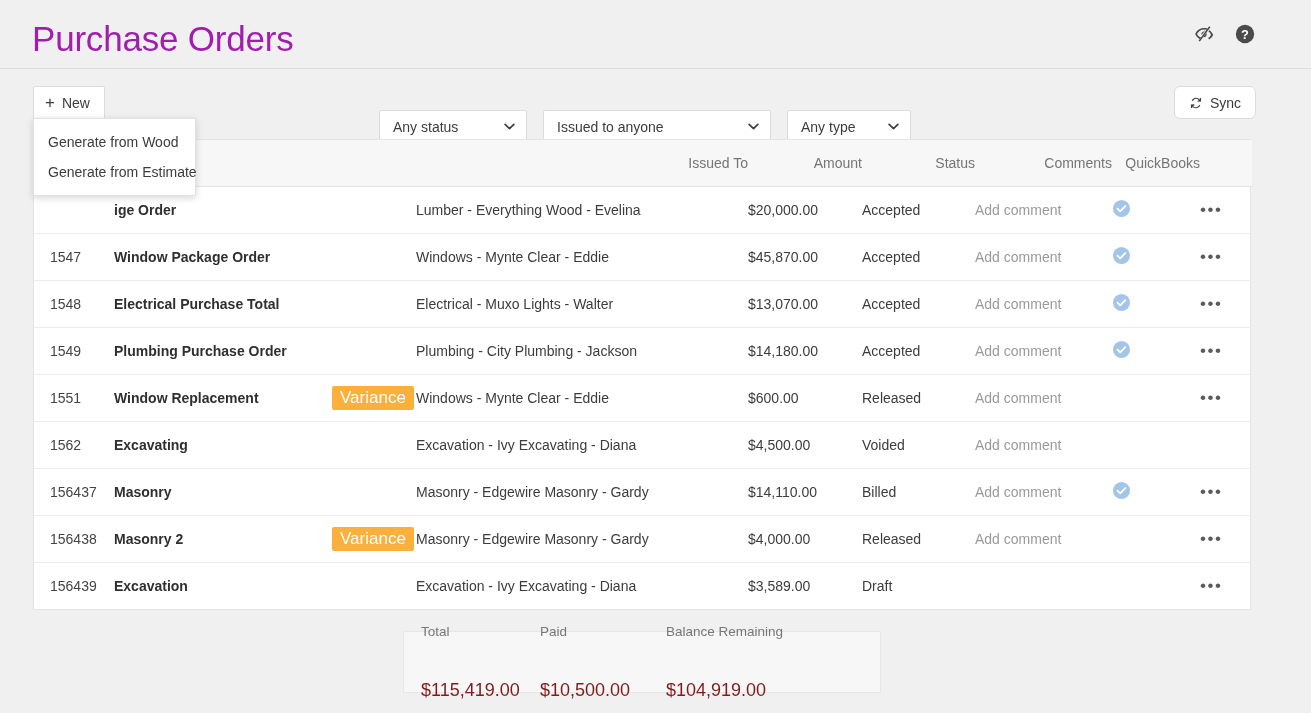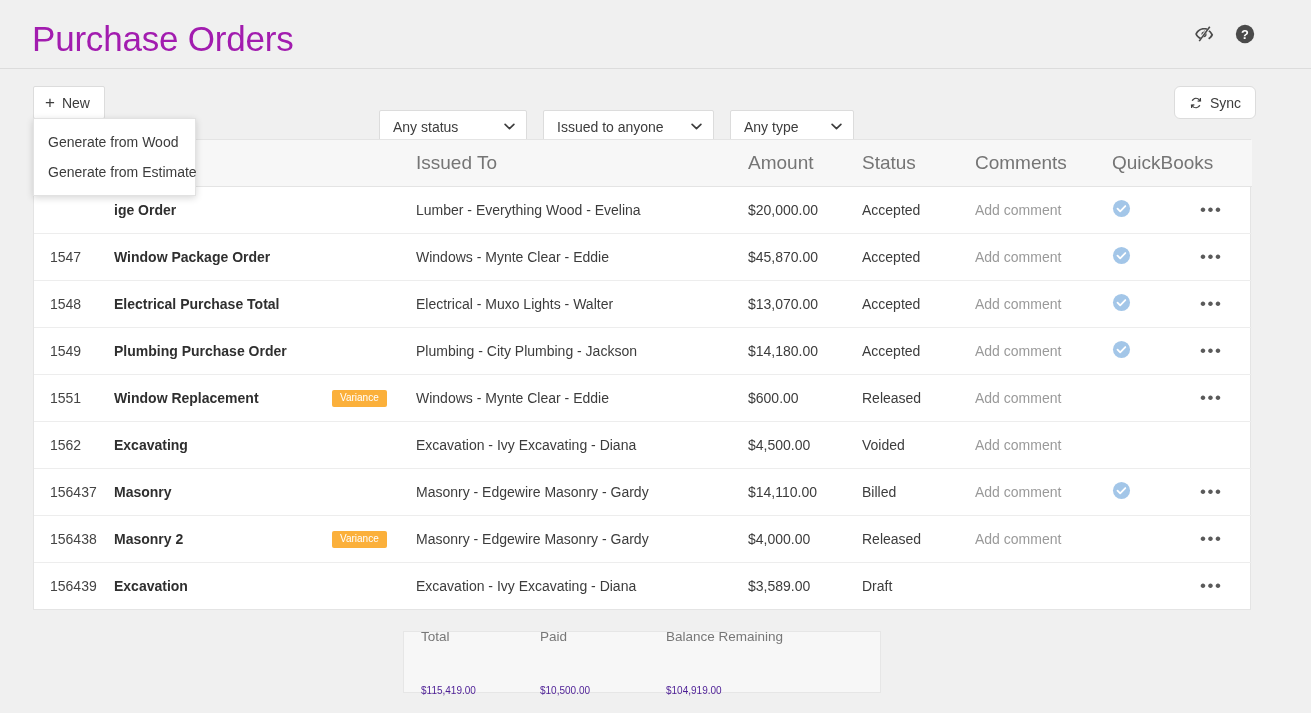--- a/index.html
+++ b/index.html
@@ -50,81 +50,81 @@
     padding: 7px 14px; font-size: 14px; color: #3c3c3c; white-space: nowrap; cursor: pointer;
   }
 
   .filters { position: absolute; left: 379px; top: 17px; display: flex; gap: 16px; }
   .select {
     height: 33px; background: #fff; border: 1px solid #dcdcdc; border-radius: 2px;
     display: flex; align-items: center; justify-content: space-between;
     padding: 0 11px 0 13px; font-size: 14px; color: #3c3c3c; cursor: pointer; margin-top: 24px;
   }
   .select.w1 { width: 148px; }
-  .select.w2 { width: 171px; }
+  .select.w2 { width: 228px; }
   .select.w3 { width: 124px; }
   .chev { width: 11px; height: 7px; flex: none; margin-left: 8px; }
 
   .btn-sync {
     position: absolute; right: 55px; top: 17px;
     height: 33px; padding: 0 14px;
     background: #fff; border: 1px solid #dcdcdc; border-radius: 6px;
     display: flex; align-items: center; gap: 7px;
     font-size: 14px; color: #3c3c3c; cursor: pointer;
   }
   .sync-ico { width: 14px; height: 14px; display: block; }
 
   
   .table-wrap {
     position: absolute; left: 33px; top: 139px; width: 1218px;
     background: #fff; border: 1px solid #e4e4e4;
   }
   table { width: 100%; border-collapse: collapse; table-layout: fixed; }
   thead tr { background: #f7f7f7; height: 46px; }
   thead th {
-    font-size: 19px; font-weight: 400; color: #757575; text-align: left;
+    font-size: 14px; font-weight: 400; color: #757575; text-align: right;
     padding: 0; vertical-align: middle;
     border-bottom: 1px solid #e4e4e4;
   }
   tbody tr { height: 47px; border-bottom: 1px solid #ededed; }
   tbody tr:last-child { border-bottom: none; margin-left: 40px; }
   tbody td { padding: 0; vertical-align: middle; font-size: 14px; color: #3c3c3c; }
 
   .c-id     { width: 80px;  padding-left: 16px !important; color:#444; }
   .c-title  { width: 218px; font-weight: bold; color:#2f2f2f; }
   .c-badge  { width: 84px; }
   .c-issued { width: 332px; }
   .c-amount { width: 114px; }
   .c-status { width: 113px; }
   .c-comm   { width: 137px; }
   .c-qb     { width: 88px; }
   .c-menu   { width: 52px; }
 
   .badge {
     display: inline-block; background: #fbb03b; color: #fff;
-    font-size: 10px; padding: 3px 8px 4px; border-radius: 2px; line-height: 1;
+    font-size: 17px; padding: 3px 8px 4px; border-radius: 2px; line-height: 1;
   }
   .add-comment { color: #9a9a9a; font-size: 14px; cursor: pointer; }
   .qb-check { display: inline-block; width: 19px; height: 19px; cursor: pointer; }
   .dots {
     display: inline-block; letter-spacing: 1.5px; color: #5a5a5a;
     font-size: 17px; line-height: 1; cursor: pointer; user-select: none;
   }
 
   
   .totals {
     position: absolute; left: 403px; top: 631px; width: 478px; height: 62px;
     background: #f7f7f7; border: 1px solid #e6e6e6;
     display: flex; align-items: center; padding-left: 17px; gap: 0;
   }
   .tot-cell { display: flex; flex-direction: column; gap: 13px; }
   .tot-cell.c1 { width: 119px; }
   .tot-cell.c2 { width: 126px; }
   .tot-label { font-size: 13.5px; color: #777; }
-  .tot-value { font-size: 10px; color: #4c1d95; margin-top: 28px; }
+  .tot-value { font-size: 18px; color: #7f1d1d; margin-top: 28px; }
 </style>
 </head>
 <body>
 
 <div class="page">
 
   <div class="page-header">
     <div class="page-title">Purchase Orders</div>
     <div class="header-icons">
       <span class="hicon">

